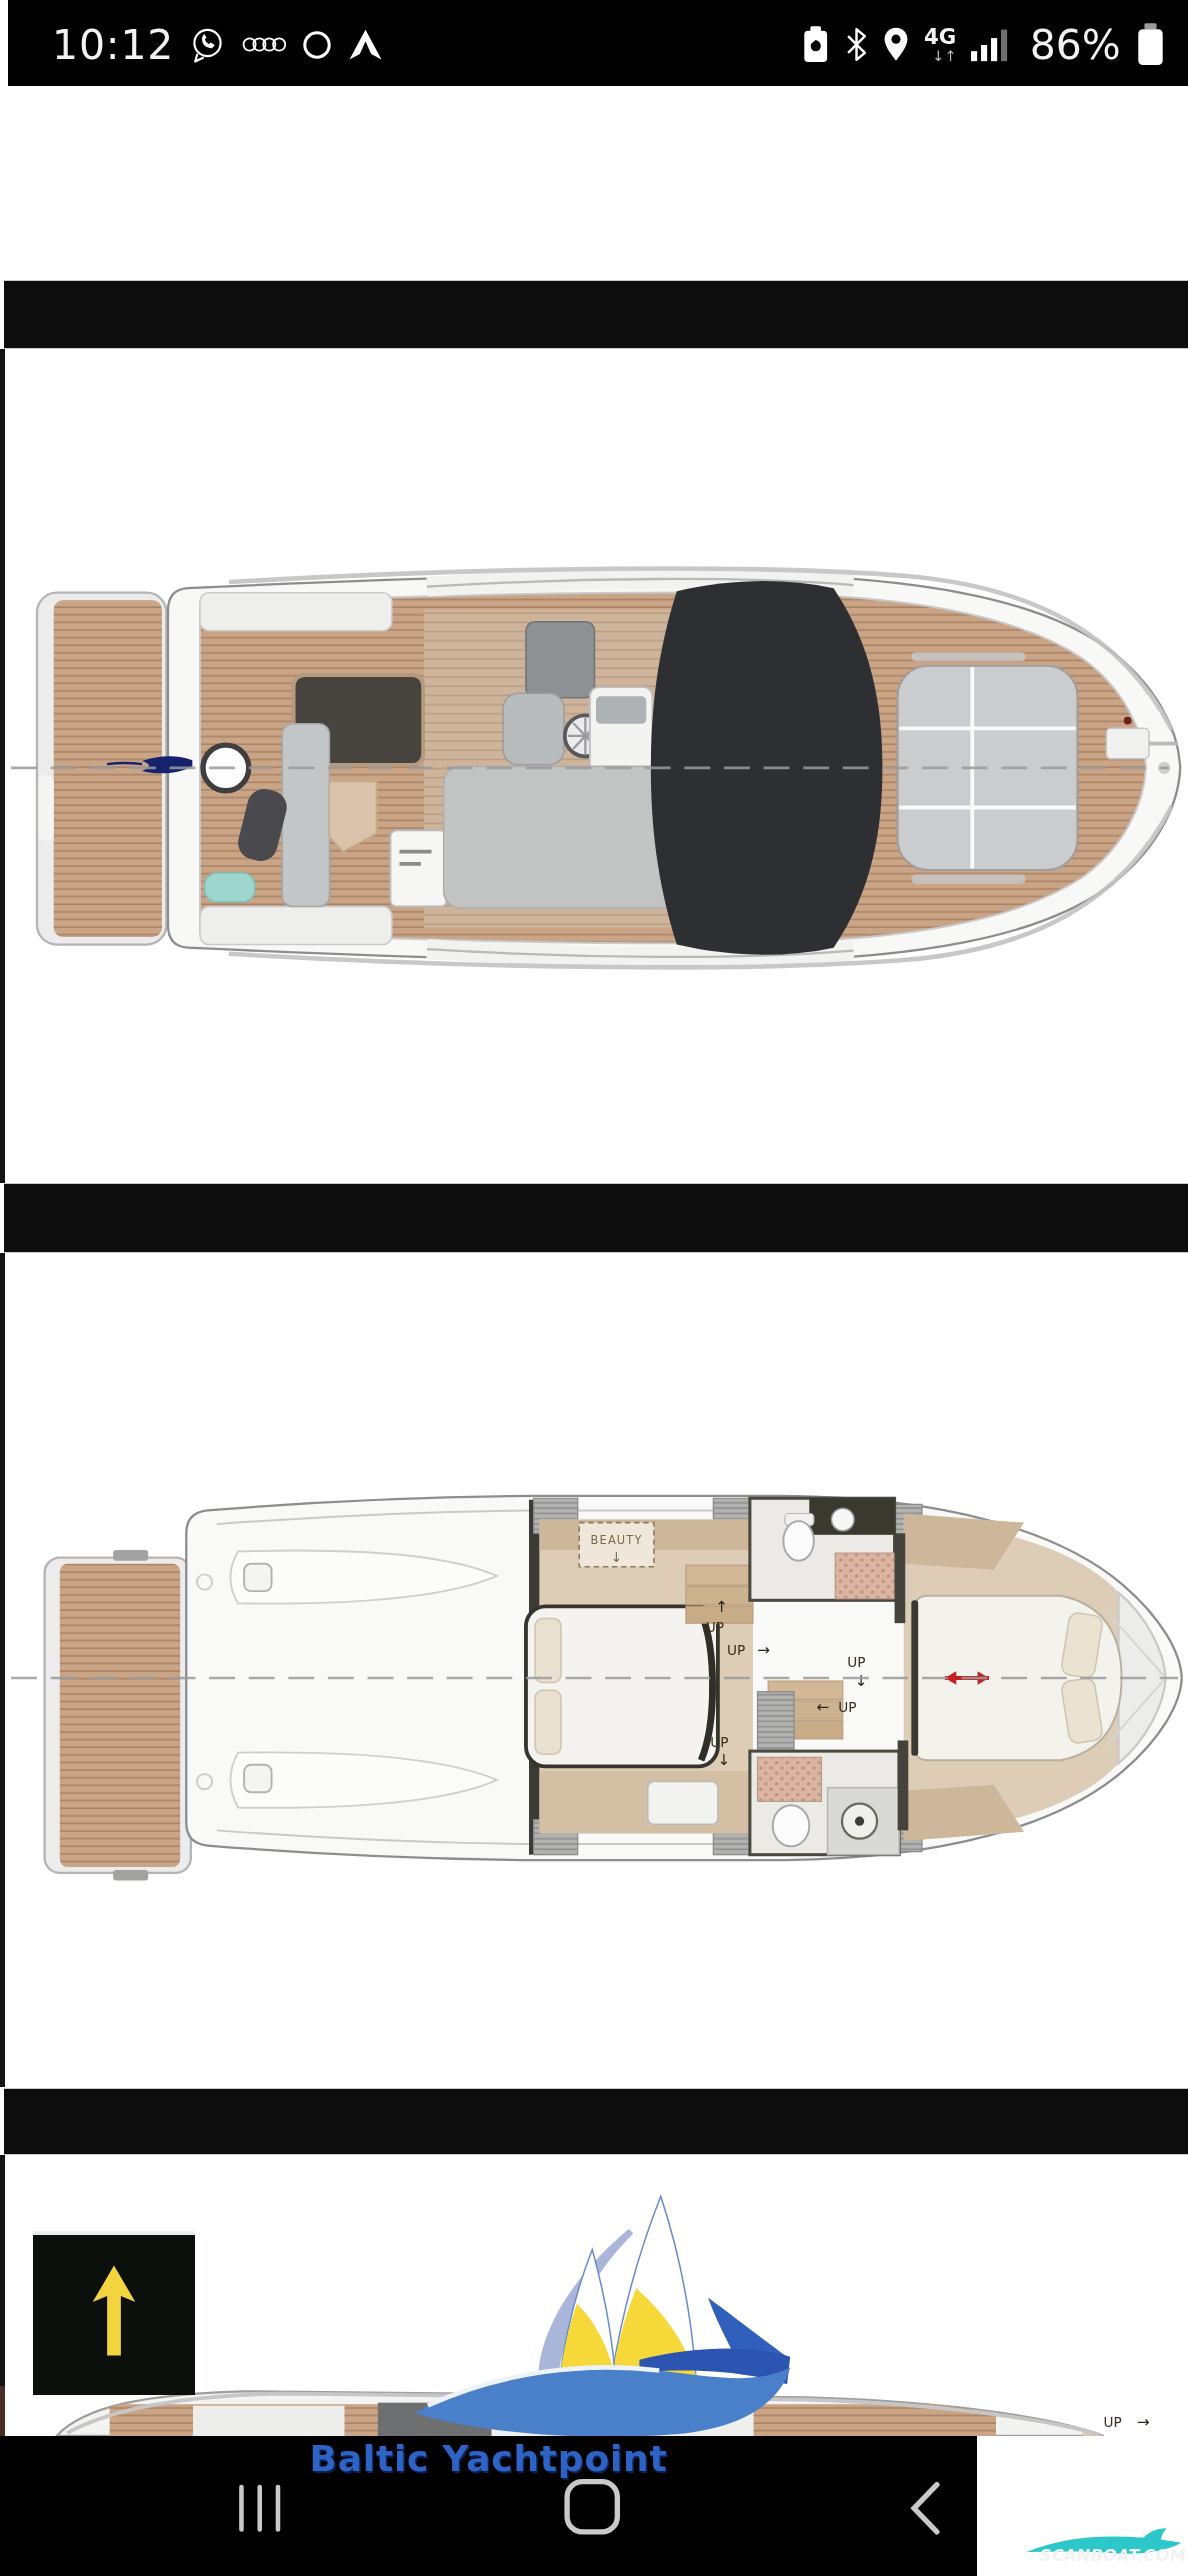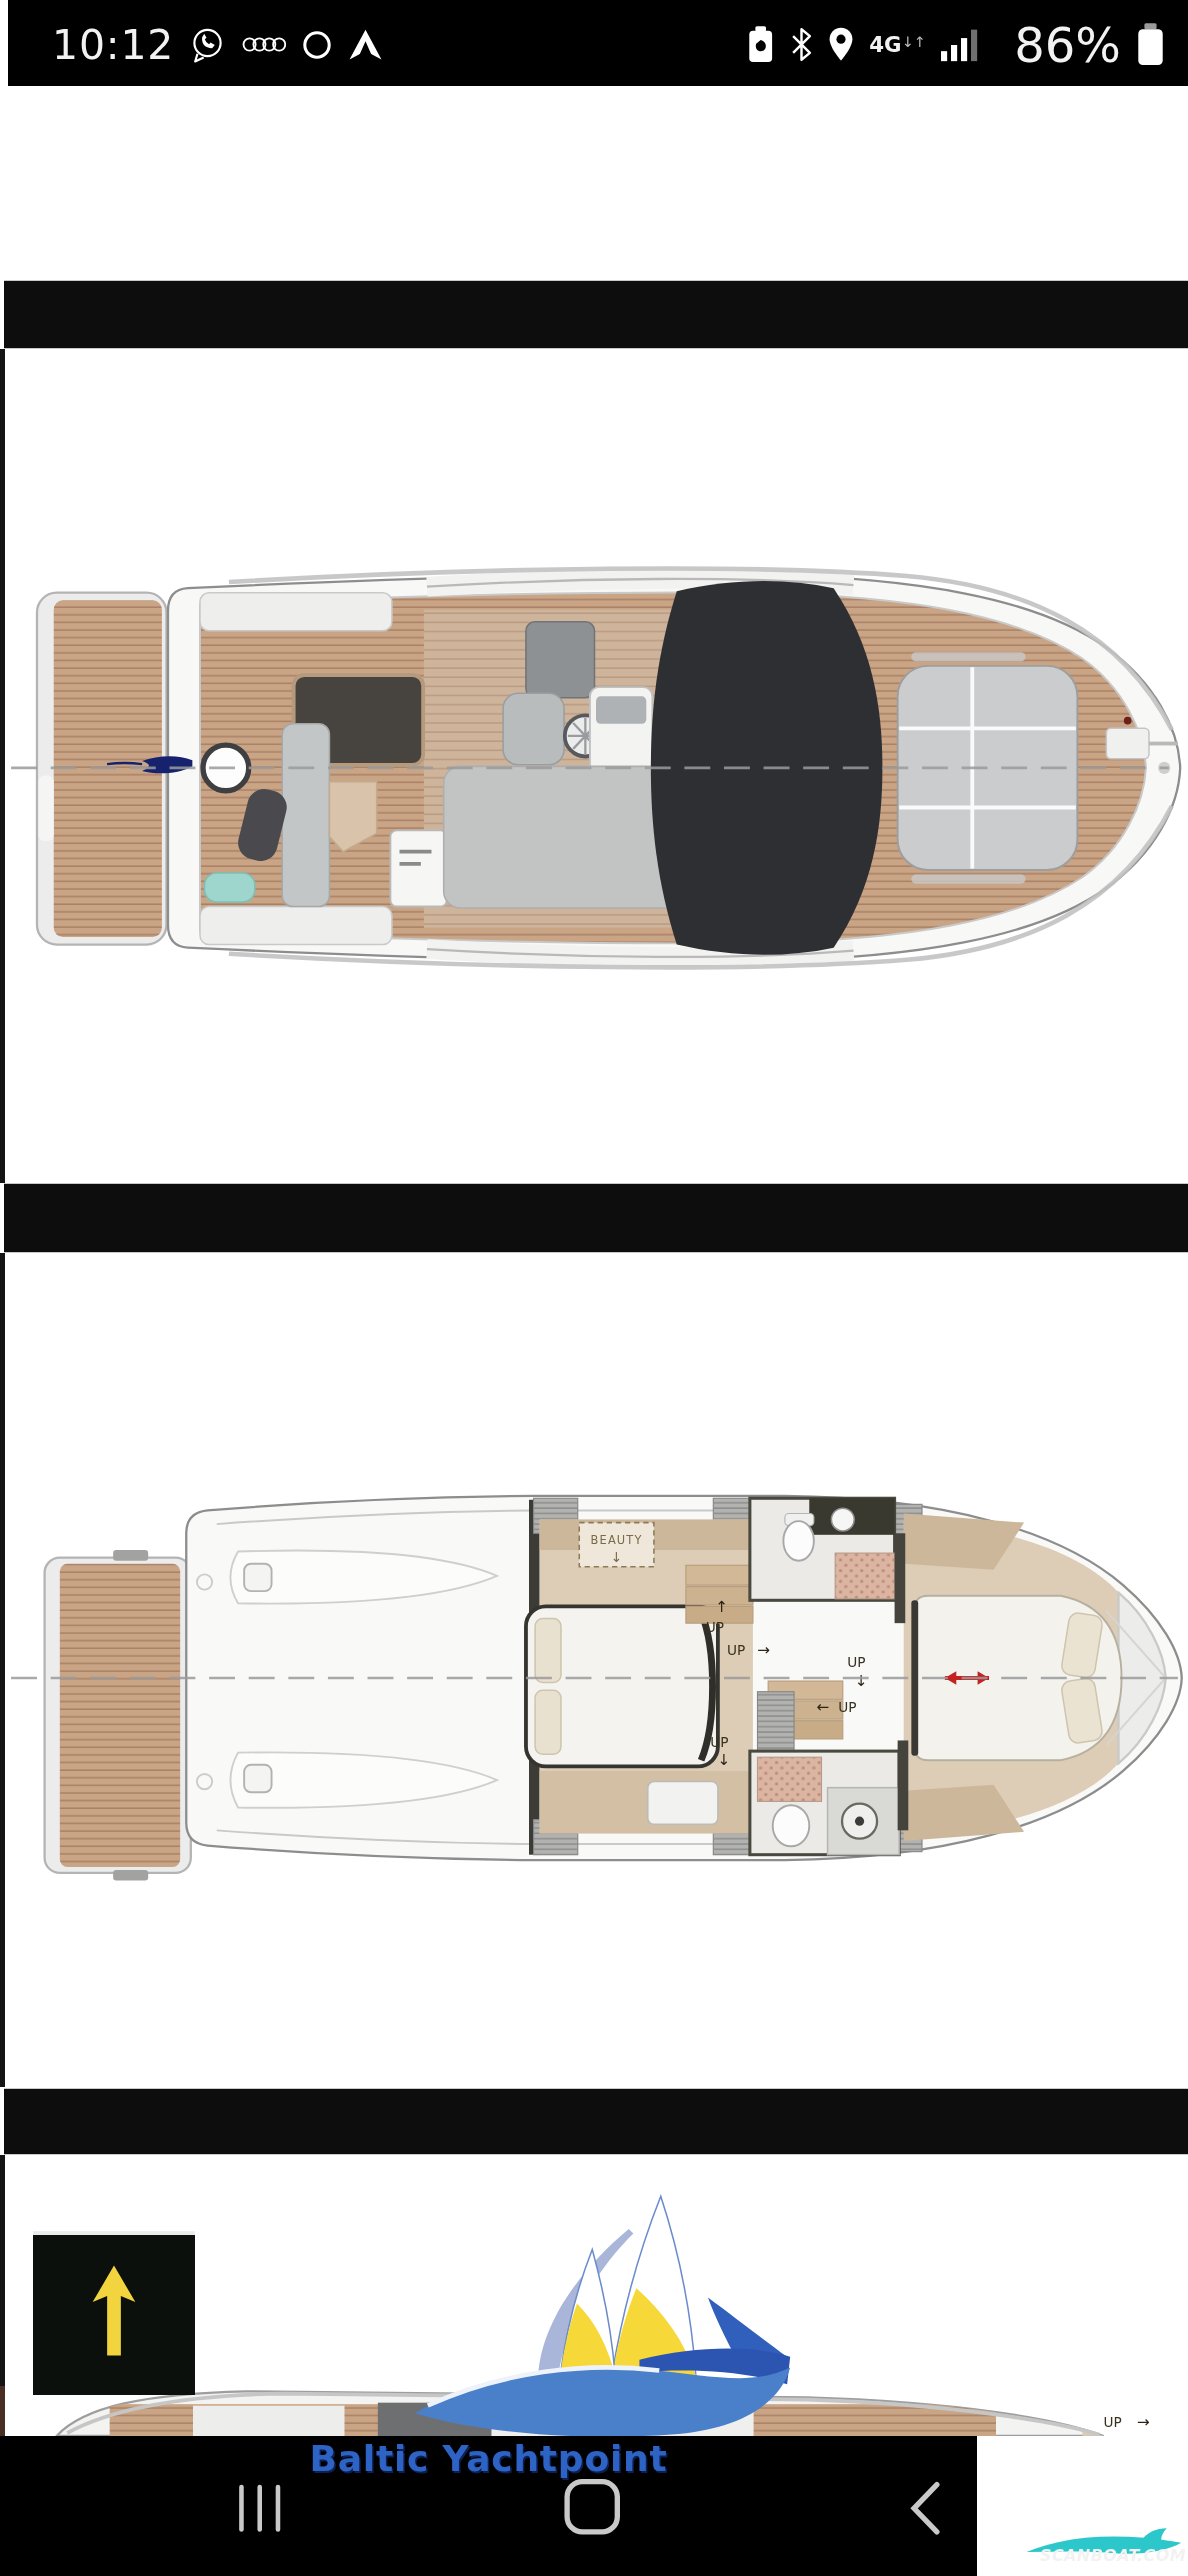--- a/index.html
+++ b/index.html
@@ -4,22 +4,22 @@
 <style>
   html,body{margin:0;padding:0;background:#222;}
   #screen{position:relative;width:1189px;height:2576px;background:#ffffff;overflow:hidden;
           font-family:"DejaVu Sans","Liberation Sans",sans-serif;}
   
   .status-bar{position:absolute;top:0;left:8px;width:1189px;height:86px;background:#000;
               display:flex;align-items:center;justify-content:space-between;
               padding:3px 32px 0 44px;box-sizing:border-box;color:#f2f2f2;}
   .sb-left,.sb-right{display:flex;align-items:center;gap:15.2px;}
   .sb-time{font-size:41px;letter-spacing:0.8px;}
-  .sb-pct{font-size:48px;margin-left:18px;}
-  .net-block{display:flex;flex-direction:row;align-items:flex-start;line-height:1;}
+  .sb-pct{font-size:41px;margin-left:3px;}
+  .net-block{display:flex;flex-direction:column;align-items:flex-end;line-height:1;}
   .net-type{font-size:21.3px;font-weight:bold;}
   .net-arrows{font-size:14.5px;color:#bdbdbd;margin-top:1.5px;}
   
   .sep{position:absolute;left:3.8px;right:0;background:#0d0d0d;
        border-top:1.5px solid #c9c9c9;border-bottom:1.5px solid #c9c9c9;box-sizing:border-box;}
   #sep1{top:280px;height:69px;} #sep2{top:1183px;height:70px;} #sep3{top:2088px;height:67px;}
   .edge-strip{position:absolute;left:0;width:5.3px;background:#141414;}
   #strip1{top:349px;height:834px;} #strip2{top:1253px;height:834px;}
   #strip3{top:2155px;height:231px;} #strip4{top:2386px;height:50px;background:#4a2e24;}
   

